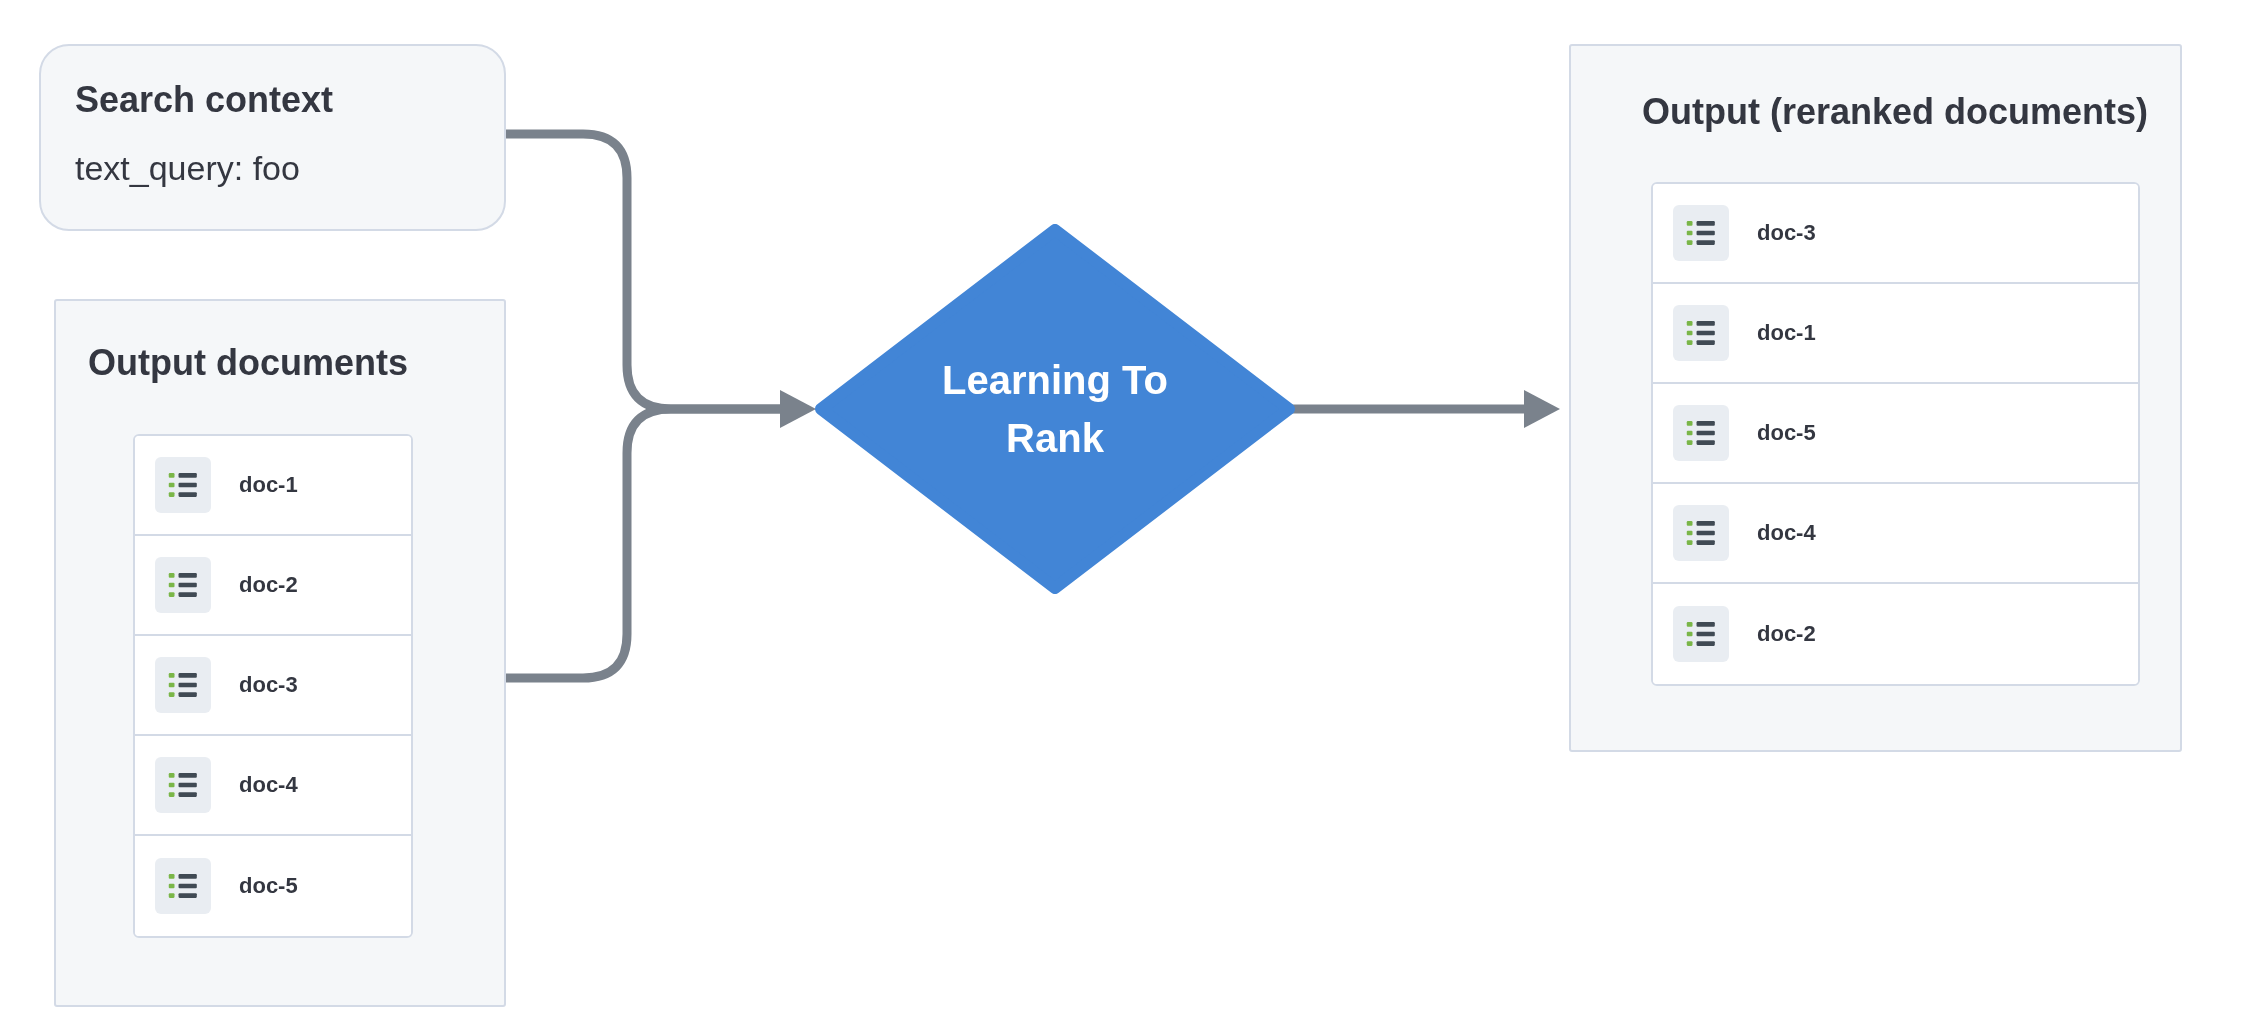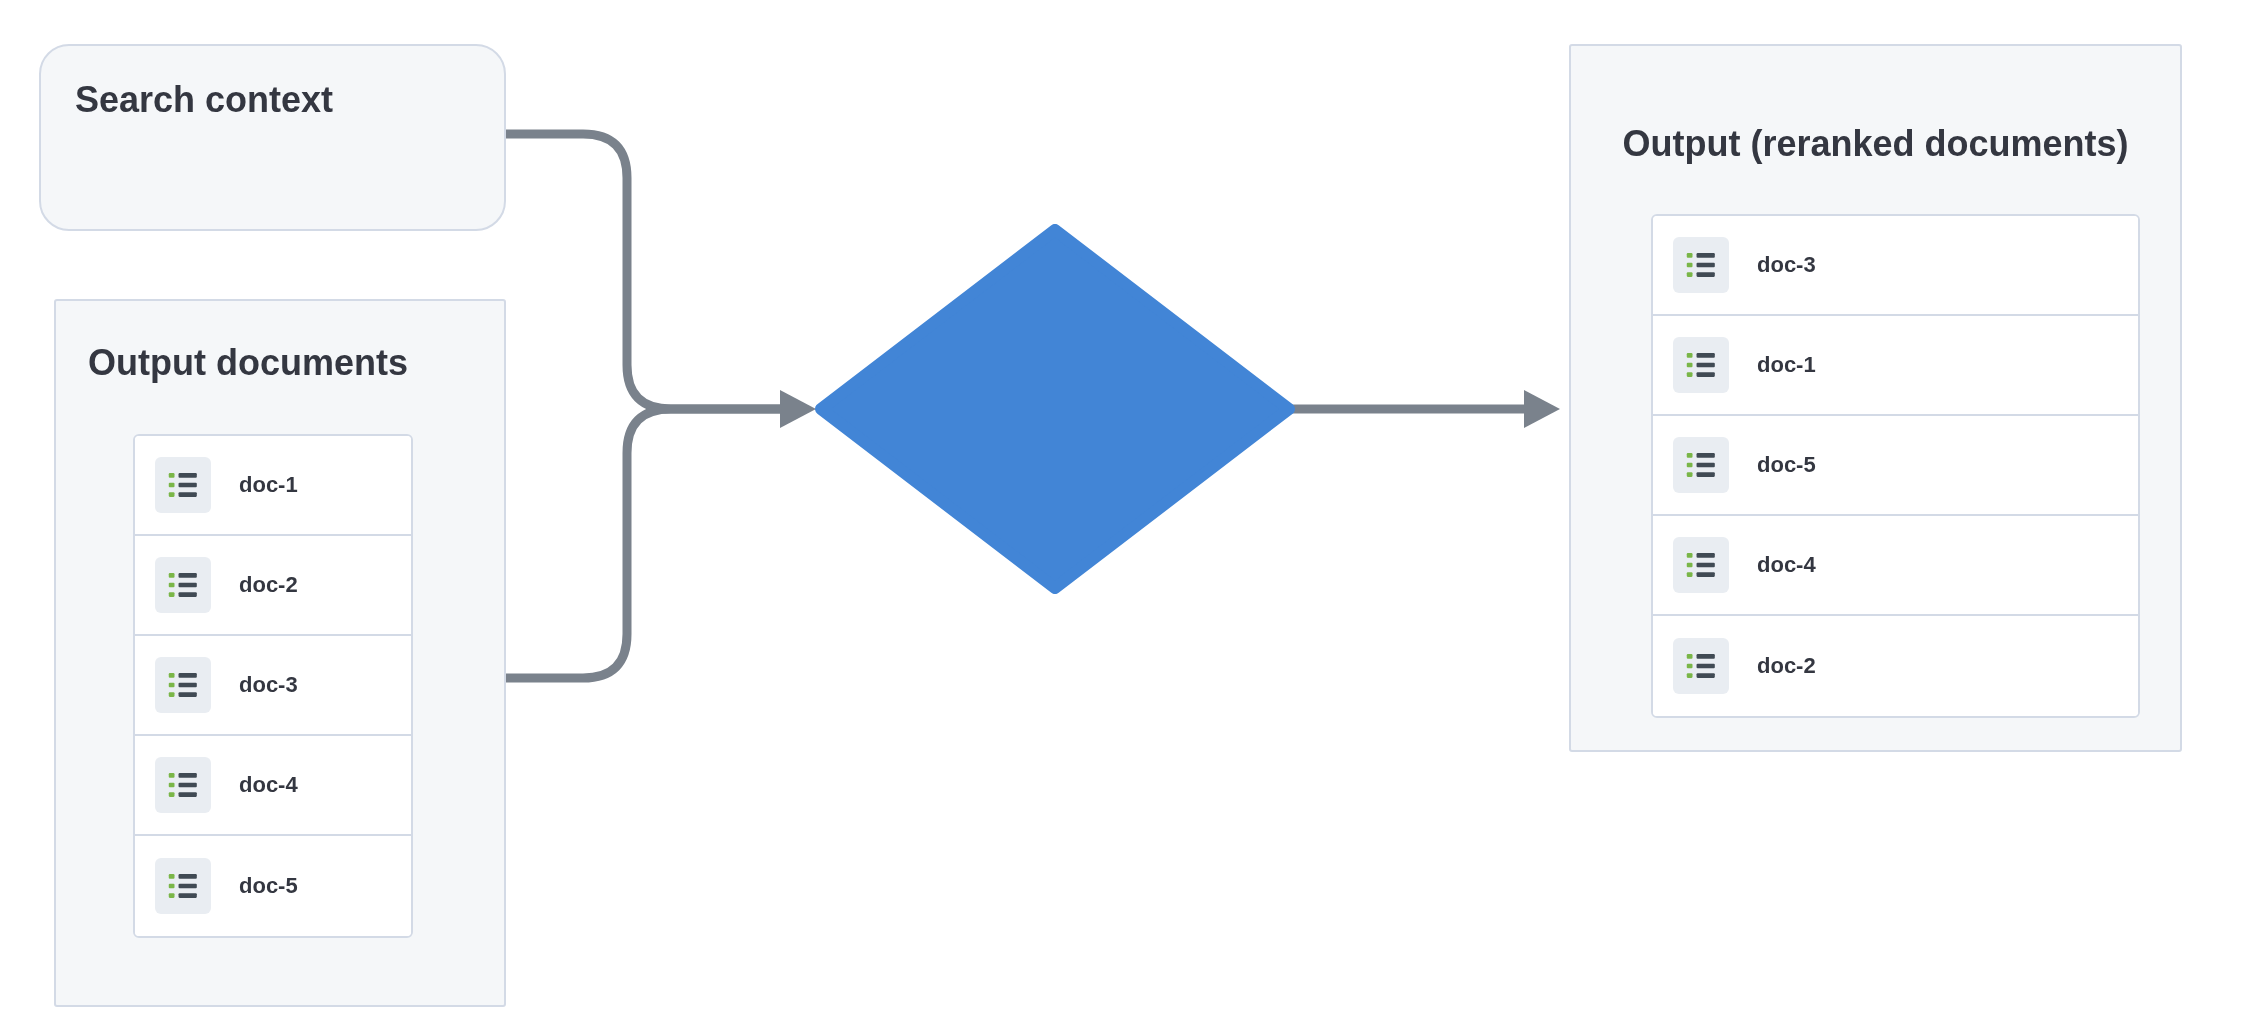--- a/index.html
+++ b/index.html
@@ -18,21 +18,21 @@
   
   .search-panel{left:39px;top:44px;width:467px;height:187px;padding:32px 34px;border-radius:30px;}
   .search-query{margin-top:28px;font-size:34px;font-weight:400;color:var(--title_text);}
 
   
   .input-panel{left:54px;top:299px;width:452px;height:708px;padding:40px 32px;}
   .input-panel .doc-list{margin-top:50px;margin-left:45px;width:280px;}
 
   
   .output-panel{left:1569px;top:44px;width:613px;height:708px;padding:44px 32px;}
-  .output-panel .panel-title{text-align:center;margin-top:32px;}
+  .output-panel .panel-title{text-align:right;}
   .output-panel .doc-list{margin-top:49px;margin-left:48px;width:489px;}
 
   
   .doc-list{background:var(--row_bg);border:2px solid var(--border);border-radius:6px;overflow:hidden;}
   .doc-row{display:flex;align-items:center;height:100px;padding-left:20px;border-bottom:2px solid var(--border);background:var(--row_bg);}
   .doc-row:last-child{border-bottom:none;}
   .doc-icon{width:56px;height:56px;flex:0 0 56px;background:var(--icon_bg);border-radius:6px;display:flex;align-items:center;justify-content:center;margin-right:28px;}
   .doc-icon svg{width:34px;height:34px;display:block;}
   .li-dot{fill:var(--icon_dot);}
   .li-line{fill:var(--icon_line);}
@@ -55,20 +55,21 @@
   <svg class="connectors" viewBox="0 0 2256 1034" xmlns="http://www.w3.org/2000/svg">
     <path d="M 506 134 L 583 134 Q 627 134 627 178 L 627 365 Q 627 409 671 409 L 782 409"></path>
     <path d="M 506 678 L 583 678 Q 627 678 627 634 L 627 453 Q 627 409 671 409 L 782 409"></path>
     <polygon points="780,390 816,409 780,428"></polygon>
     <path d="M 1288 409 L 1526 409"></path>
     <polygon points="1524,390 1560,409 1524,428"></polygon>
   </svg>
 
   <div class="panel search-panel">
     <div class="panel-title">Search context</div>
+    <div class="search-query">text_query: foo</div>
   </div>
 
   <div class="panel input-panel">
     <div class="panel-title">Output documents</div>
     <div class="doc-list">
       <div class="doc-row">
         <span class="doc-icon">
             <svg viewBox="0 0 16 16">
               <rect class="li-dot" x="1.3" y="2.4" width="2.7" height="2.2" rx="0.5"></rect>
               <rect class="li-line" x="5.9" y="2.4" width="8.6" height="2.2" rx="0.5"></rect>
@@ -131,20 +132,21 @@
             </svg>
           </span>
         <span class="doc-label">doc-5</span>
       </div>
     </div>
   </div>
 
   <svg class="diamond-svg" viewBox="0 0 480 370" xmlns="http://www.w3.org/2000/svg">
     <polygon points="240,6 474,185 240,364 6,185" fill="currentColor" stroke="currentColor" stroke-width="12" stroke-linejoin="round"></polygon>
   </svg>
+  <div class="diamond-label">Learning To Rank</div>
 
   <div class="panel output-panel">
     <div class="panel-title">Output (reranked documents)</div>
     <div class="doc-list">
       <div class="doc-row">
         <span class="doc-icon">
             <svg viewBox="0 0 16 16">
               <rect class="li-dot" x="1.3" y="2.4" width="2.7" height="2.2" rx="0.5"></rect>
               <rect class="li-line" x="5.9" y="2.4" width="8.6" height="2.2" rx="0.5"></rect>
               <rect class="li-dot" x="1.3" y="6.9" width="2.7" height="2.2" rx="0.5"></rect>

